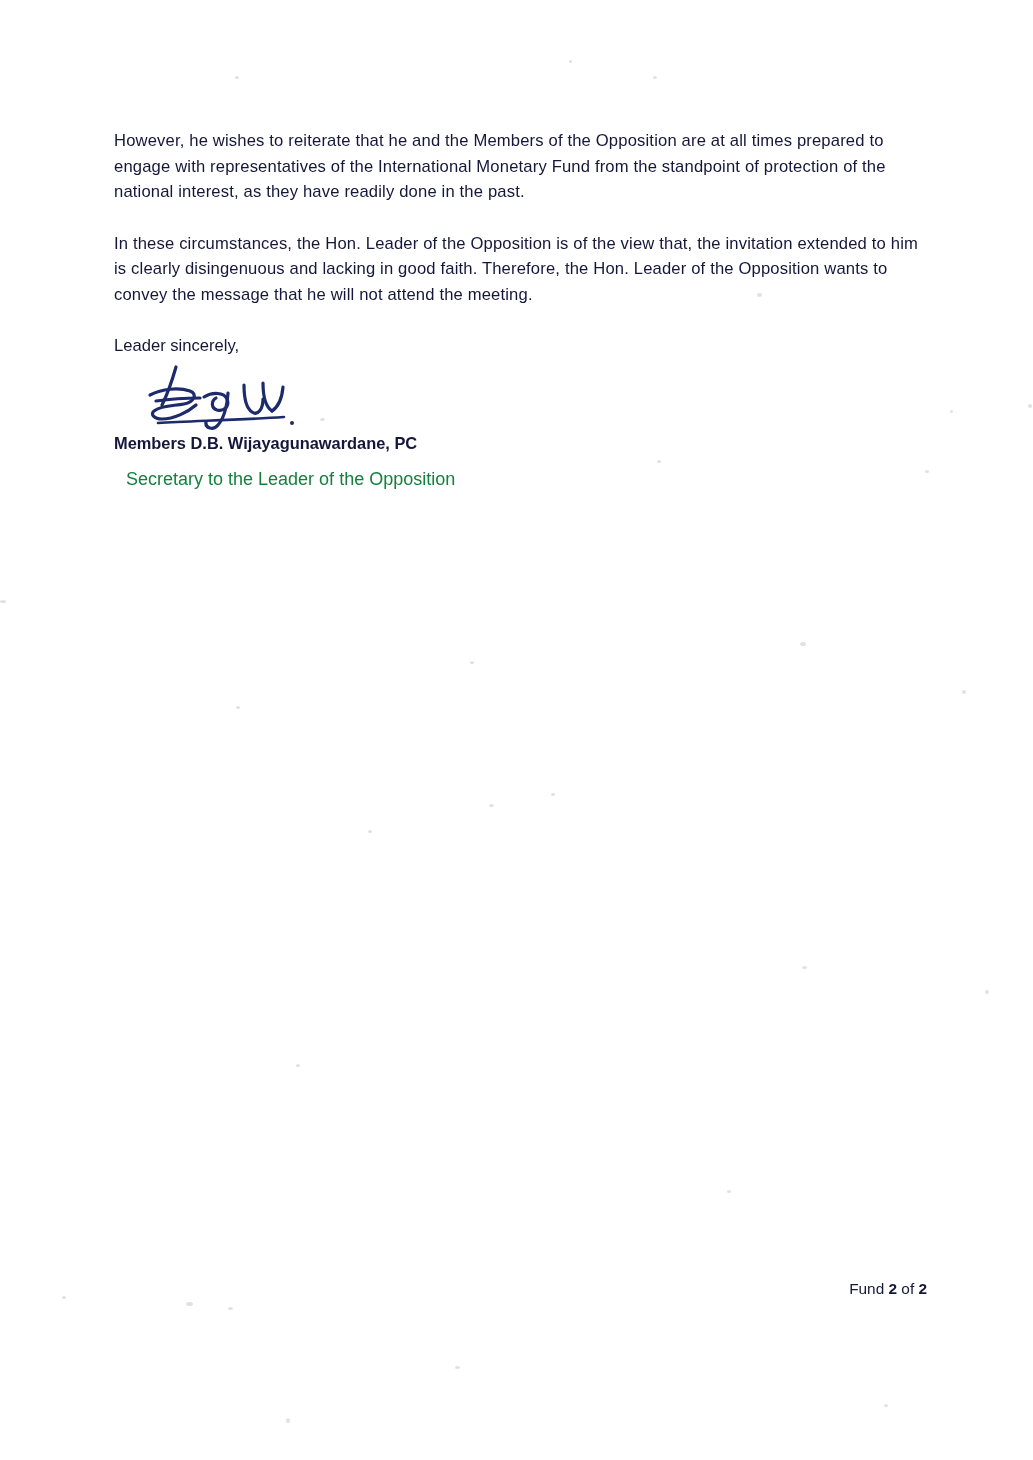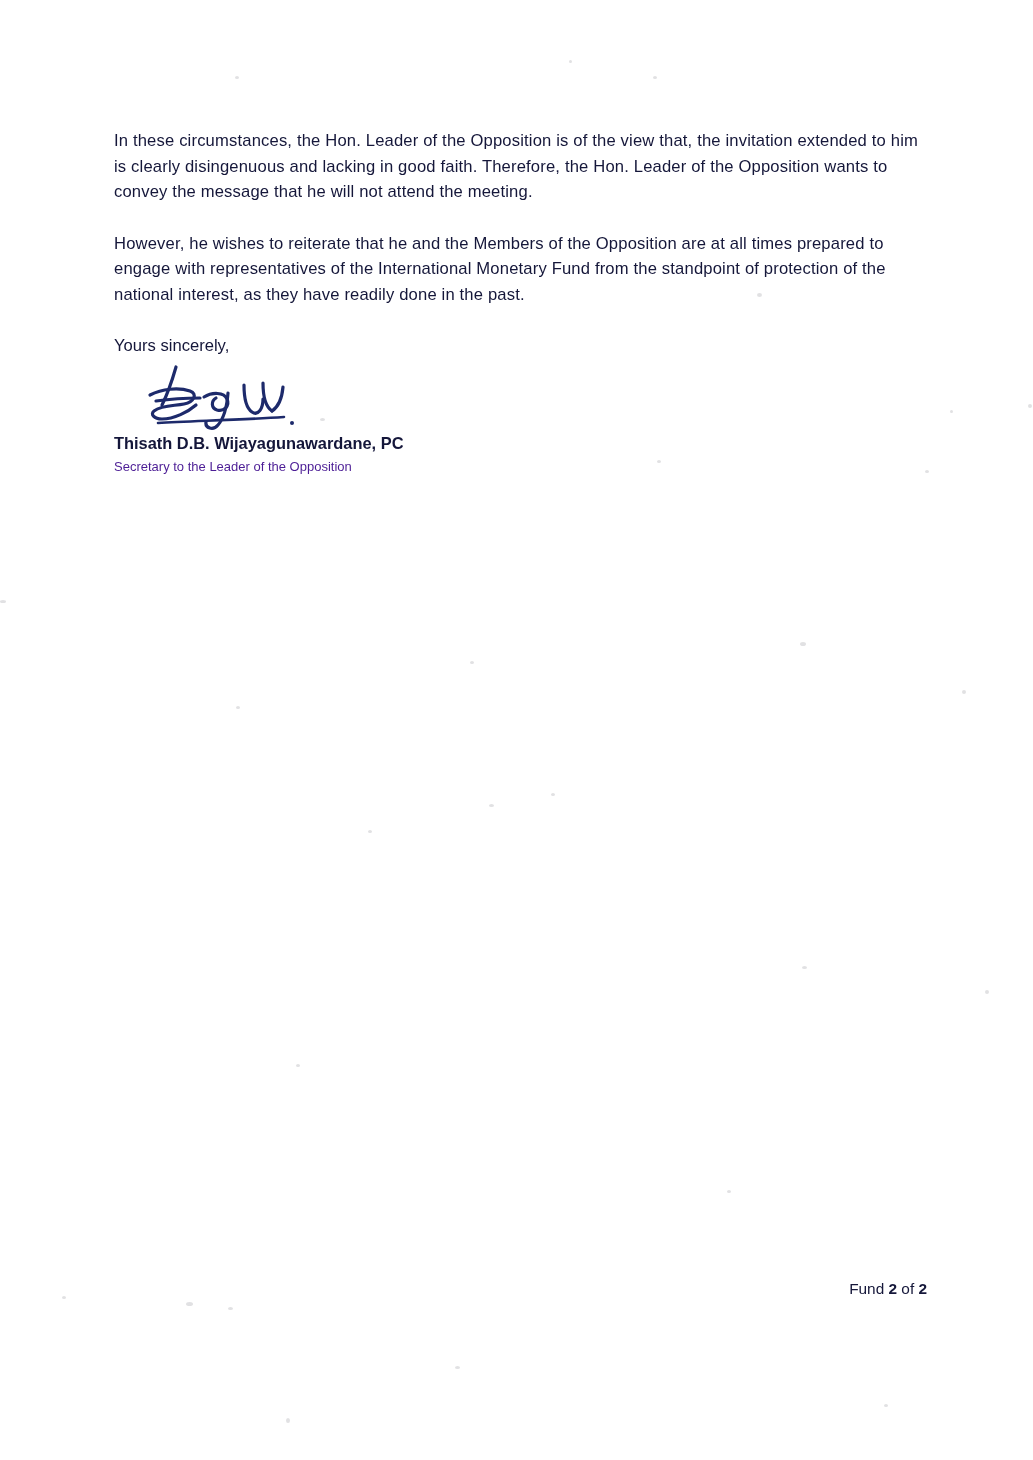--- a/index.html
+++ b/index.html
@@ -67,24 +67,24 @@
   }
 
   .sign-name {
     margin: 0;
     font-size: 16.4px;
     line-height: 24px;
     font-weight: bold;
     color: #14163a;
   }
   .sign-title {
-    margin: 0;
-    font-size: 13px;
+    margin: 12px;
+    font-size: 18px;
     line-height: 24px;
-    color: #4c1d95;
+    color: #15803d;
   }
 
   .page-footer {
     position: absolute;
     right: 106px;
     top: 1280px;
     font-size: 15.4px;
     color: #15173a;
   }
   .page-footer b { font-weight: bold; }
@@ -117,43 +117,43 @@
   <div class="speckle" style="left:727px;top:1190px;width:4px;height:3px;"></div>
   <div class="speckle" style="left:62px;top:1296px;width:4px;height:3px;"></div>
   <div class="speckle" style="left:186px;top:1302px;width:7px;height:4px;"></div>
   <div class="speckle" style="left:228px;top:1307px;width:5px;height:3px;"></div>
   <div class="speckle" style="left:455px;top:1366px;width:5px;height:3px;"></div>
   <div class="speckle" style="left:286px;top:1418px;width:4px;height:5px;"></div>
   <div class="speckle" style="left:884px;top:1404px;width:4px;height:3px;"></div>
 
   <div class="body-block">
 
+    <p class="para">However, he wishes to reiterate that he and the Members of the Opposition are at all times prepared to engage with representatives of the International Monetary Fund from the standpoint of protection of the national interest, as they have readily done in the past.</p>
     <p class="para">In these circumstances, the Hon. Leader of the Opposition is of the view that, the invitation extended to him is clearly disingenuous and lacking in good faith. Therefore, the Hon. Leader of the Opposition wants to convey the message that he will not attend the meeting.</p>
-    <p class="para">However, he wishes to reiterate that he and the Members of the Opposition are at all times prepared to engage with representatives of the International Monetary Fund from the standpoint of protection of the national interest, as they have readily done in the past.</p>
 
-    <p class="closing">Yours sincerely,</p>
+    <p class="closing">Leader sincerely,</p>
 
     <div class="signature">
       <svg width="260" height="66" viewBox="0 0 260 66" fill="none" xmlns="http://www.w3.org/2000/svg">
         <g stroke="#1d2a6b" stroke-width="3.2" stroke-linecap="round" stroke-linejoin="round" fill="none">
           <path d="M44 2 C40 16, 36 28, 30 40"></path>
           <path d="M18 30 C30 24, 46 22, 58 26 C66 29, 62 37, 52 39 C42 41, 30 40, 22 46 C18 49, 22 54, 30 54 C42 54, 56 47, 64 40"></path>
           <path d="M24 36 C38 34, 54 33, 68 33"></path>
           <path d="M72 32 C80 27, 92 27, 95 34 C98 41, 92 47, 85 45 C79 43, 79 36, 84 33"></path>
           <path d="M96 28 C95 41, 93 52, 86 60 C81 66, 73 63, 74 57"></path>
           <path d="M112 20 C112 33, 114 43, 120 47 C126 51, 131 44, 131 34"></path>
           <path d="M131 18 C131 32, 134 42, 140 46"></path>
           <path d="M140 46 C146 42, 150 33, 151 22"></path>
         </g>
         <path d="M26 58 C60 56, 110 55, 152 52" stroke="#1d2a6b" stroke-width="2.6" stroke-linecap="round" fill="none"></path>
         <circle cx="160" cy="58" r="2" fill="#1d2a6b"></circle>
       </svg>
     </div>
 
-    <p class="sign-name">Thisath D.B. Wijayagunawardane, PC</p>
+    <p class="sign-name">Members D.B. Wijayagunawardane, PC</p>
     <p class="sign-title">Secretary to the Leader of the Opposition</p>
 
   </div>
 
   <div class="page-footer">
     <span>Fund </span><b>2</b><span> of </span><b>2</b>
   </div>
 
 </div>
 

